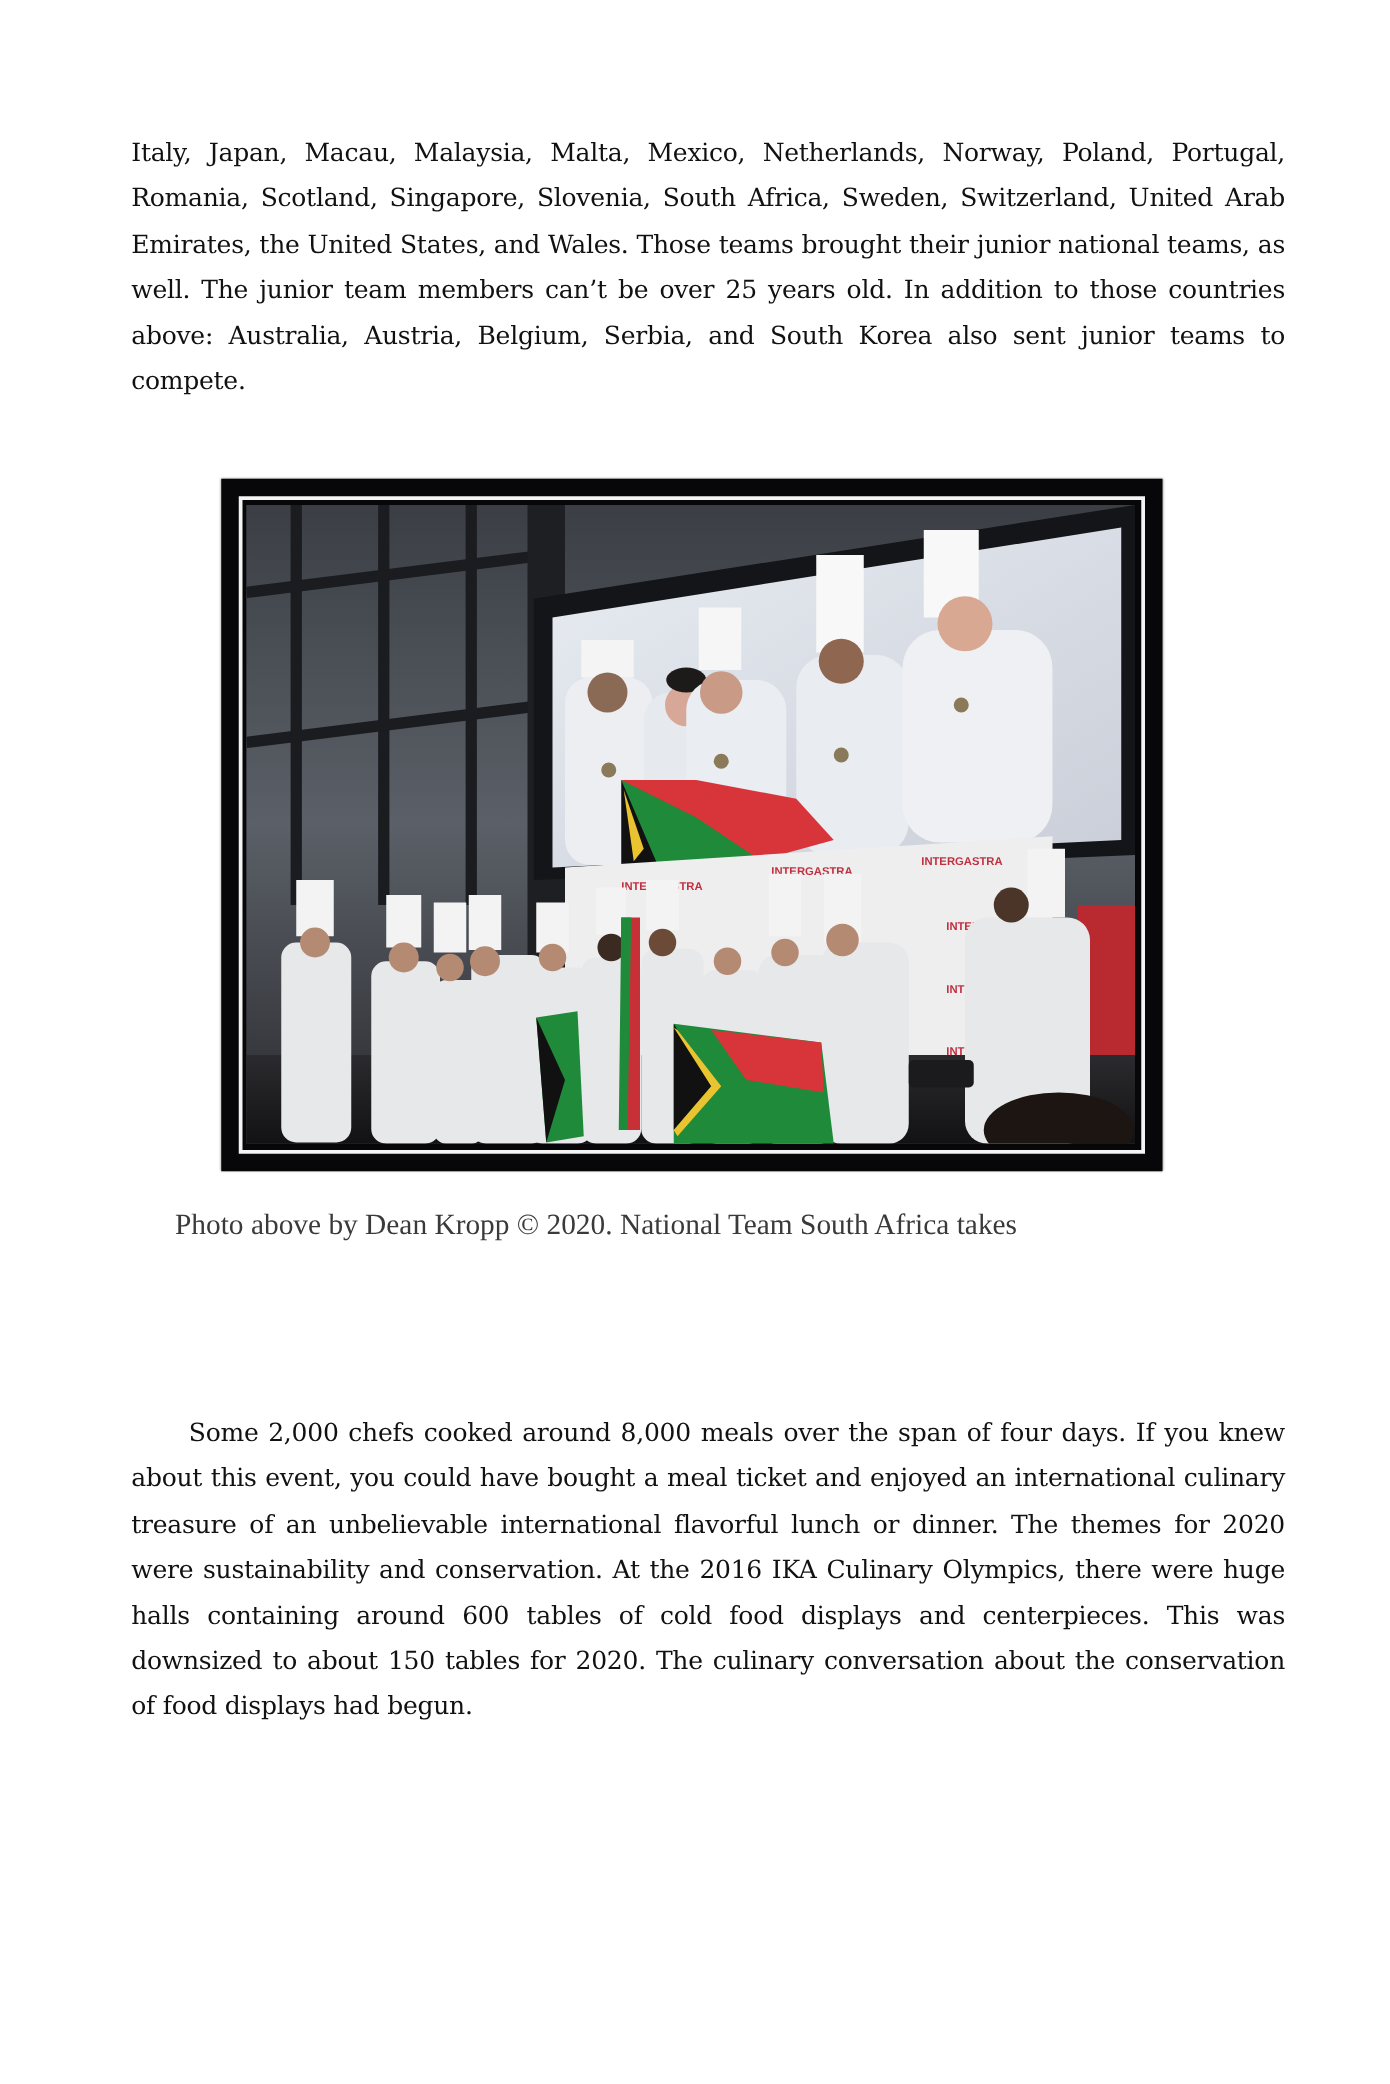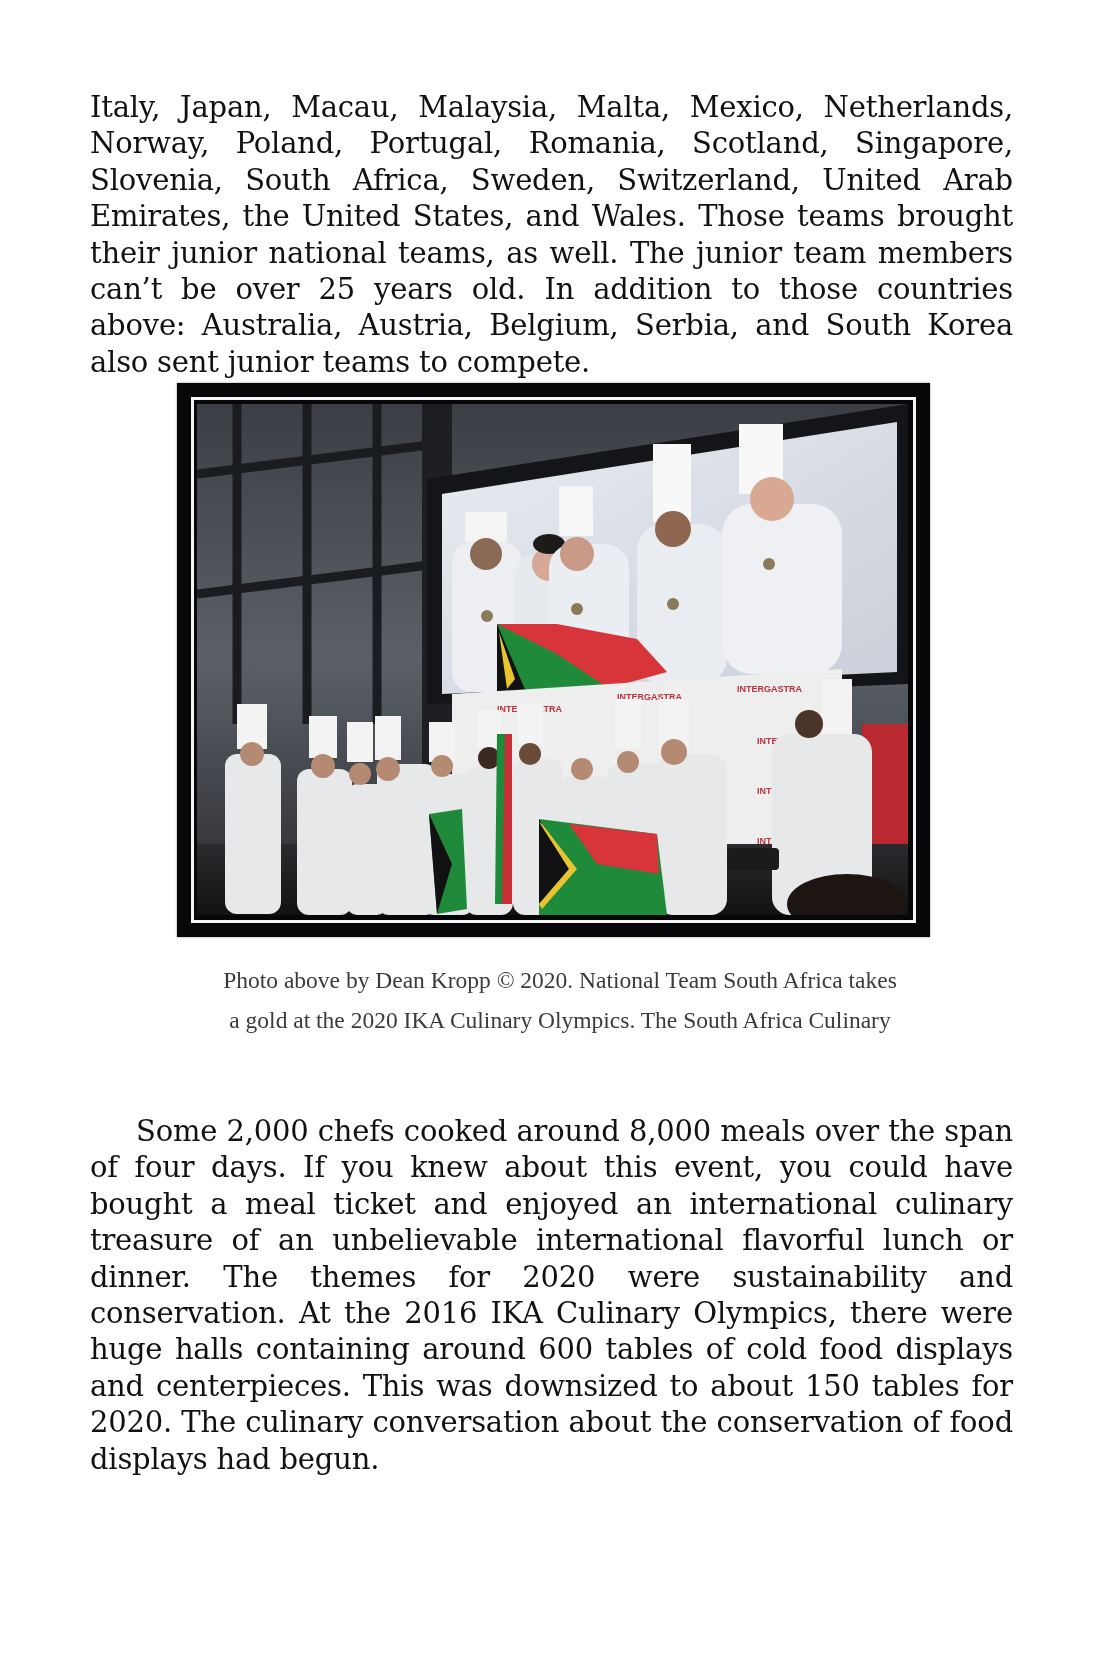--- a/index.html
+++ b/index.html
@@ -3,26 +3,26 @@
 <meta charset="utf-8">
 <style>
   html, body { margin: 0; padding: 0; background: #ffffff; }
   body { width: 1112px; height: 1667px; position: relative; overflow: hidden; }
   .page { position: absolute; left: 0; top: 0; width: 1112px; height: 1667px; background: #fff; }
   .para {
     position: absolute;
     left: 90px;
     width: 923px;
     font-family: "DejaVu Serif", serif;
-    font-size: 29px;
+    font-size: 20px;
     line-height: 36.4px;
     color: #111;
     text-align: justify;
     text-align-last: left;
-    margin: 0;
+    margin: 15px;
     letter-spacing: -0.2px;
     word-spacing: 0px;
   }
   .para.indent { text-indent: 46px; }
   .p1 { top: 89px; }
   .p2 { top: 1113px; }
   .p3 { top: 1441px; }
 
   .figure-frame {
     position: absolute;
@@ -48,21 +48,20 @@
   .photo svg { display: block; width: 100%; height: 100%; }
 
   .caption {
     position: absolute;
     left: 140px; width: 840px;
     top: 960px;
     font-family: "Liberation Serif", "DejaVu Serif", serif;
     font-size: 23.5px;
     line-height: 40px;
     color: #3a3a3a;
-    text-align: center;
     margin: 0;
   }
   .caption span { display: block; }
 </style>
 </head>
 <body>
 
 <div class="page">
 
   <p class="para p1">Italy, Japan, Macau, Malaysia, Malta, Mexico, Netherlands, Norway, Poland, Portugal, Romania, Scotland, Singapore, Slovenia, South Africa, Sweden, Switzerland, United Arab Emirates, the United States, and Wales. Those teams brought their junior national teams, as well. The junior team members can’t be over 25 years old. In addition to those countries above: Australia, Austria, Belgium, Serbia, and South Korea also sent junior teams to compete.</p>
@@ -200,18 +199,17 @@
         </g>
 
         <rect x="530" y="444" width="52" height="22" rx="4" fill="#1b1b1d"></rect>
         <ellipse cx="650" cy="500" rx="60" ry="30" fill="#1c1512"></ellipse>
       </svg>
     </div>
   </div>
 
   <p class="caption">
     <span>Photo above by Dean Kropp © 2020. National Team South Africa takes</span>
-    <span>a gold at the 2020 IKA Culinary Olympics. The South Africa Culinary</span>
   </p>
 
   <p class="para indent p2">Some 2,000 chefs cooked around 8,000 meals over the span of four days. If you knew about this event, you could have bought a meal ticket and enjoyed an international culinary treasure of an unbelievable international flavorful lunch or dinner. The themes for 2020 were sustainability and conservation. At the 2016 IKA Culinary Olympics, there were huge halls containing around 600 tables of cold food displays and centerpieces. This was downsized to about 150 tables for 2020. The culinary conversation about the conservation of food displays had begun.</p>
 
 </div>
 
 </body></html>

